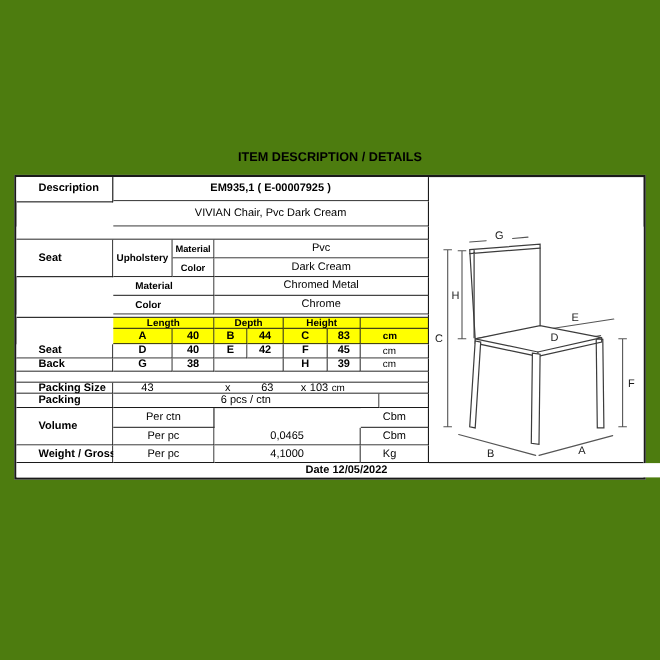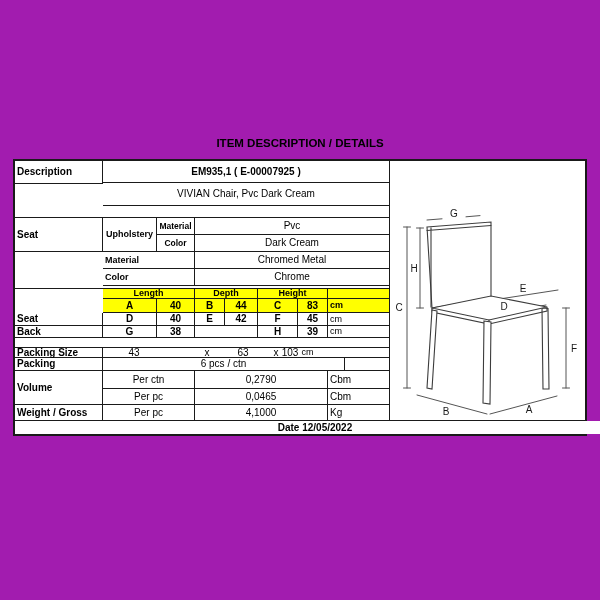--- a/index.html
+++ b/index.html
@@ -1,26 +1,26 @@
 <!DOCTYPE html>
 <html><head>
 <meta charset="utf-8">
 <style>
   html,body{margin:0;padding:0;background:#fff;}
-  .page{position:relative;width:600px;height:600px;background:#a21caf;
+  .page{position:relative;width:600px;height:600px;background:#4d7c0f;
         font-family:"Liberation Sans",sans-serif;color:#000;overflow:hidden;}
   .title{position:absolute;top:137px;left:0;width:600px;text-align:center;
          font-size:11.5px;font-weight:bold;}
   .sheet{position:absolute;left:13px;top:159px;width:574px;height:277px;
          border:2px solid #1a1a1a;background:#fff;box-sizing:border-box;}
   .c{position:absolute;box-sizing:border-box;background:#fff;
      border-right:1px solid #1a1a1a;border-bottom:1px solid #1a1a1a;
      display:flex;align-items:center;justify-content:center;
      font-size:10px;line-height:1;white-space:nowrap;}
-  .l{justify-content:flex-start;padding-left:2px;}
+  .l{justify-content:flex-start;padding-left:20px;}
   .b{font-weight:bold;}
   .s9{font-size:9px;}
   .s8{font-size:8.5px;}
   .yl{background:#ffff00;}
   .ne{border:none;}
   .nbr{border-right:none;}
   .ps{position:absolute;top:0;height:100%;display:flex;align-items:center;justify-content:center;}
   svg text{font-family:"Liberation Sans",sans-serif;font-size:10px;fill:#1a1a1a;}
 </style>
 </head>
@@ -95,21 +95,20 @@
       <span class="ps" style="left:171px;width:32px">103</span>
       <span class="ps s9" style="left:190px;width:29px">cm</span>
     </div>
 
     <div class="c b l" style="left:0;top:197px;width:88px;height:13px">Packing</div>
     <div class="c" style="left:88px;top:197px;width:242px;height:13px">6 pcs / ctn</div>
     <div class="c" style="left:330px;top:197px;width:45px;height:13px"></div>
 
     <div class="c b l" style="left:0;top:210px;width:88px;height:34px">Volume</div>
     <div class="c" style="left:88px;top:210px;width:92px;height:18px">Per ctn</div>
-    <div class="c" style="left:180px;top:210px;width:133px;height:18px">0,2790</div>
     <div class="c l" style="left:313px;top:210px;width:62px;height:18px">Cbm</div>
     <div class="c" style="left:88px;top:228px;width:92px;height:16px">Per pc</div>
     <div class="c" style="left:180px;top:228px;width:133px;height:16px">0,0465</div>
     <div class="c l" style="left:313px;top:228px;width:62px;height:16px">Cbm</div>
 
     <div class="c b l" style="left:0;top:244px;width:88px;height:16px">Weight / Gross</div>
     <div class="c" style="left:88px;top:244px;width:92px;height:16px">Per pc</div>
     <div class="c" style="left:180px;top:244px;width:133px;height:16px">4,1000</div>
     <div class="c l" style="left:313px;top:244px;width:62px;height:16px">Kg</div>
 

